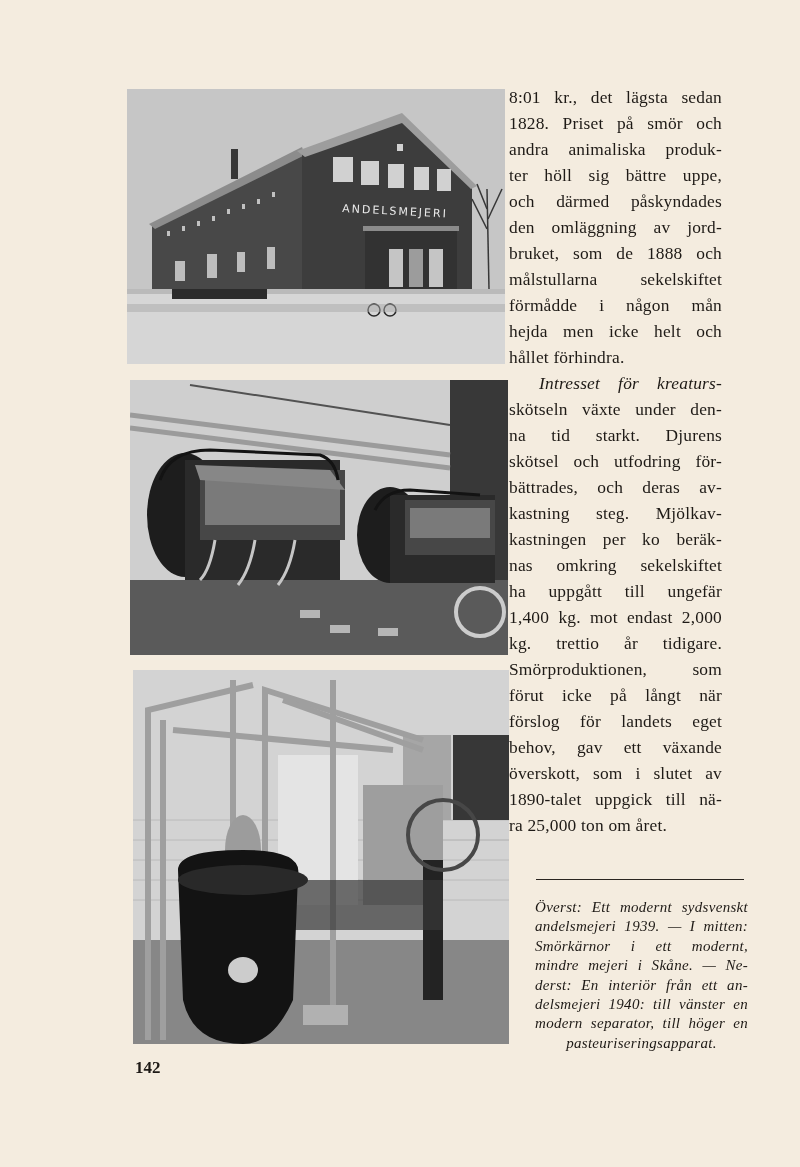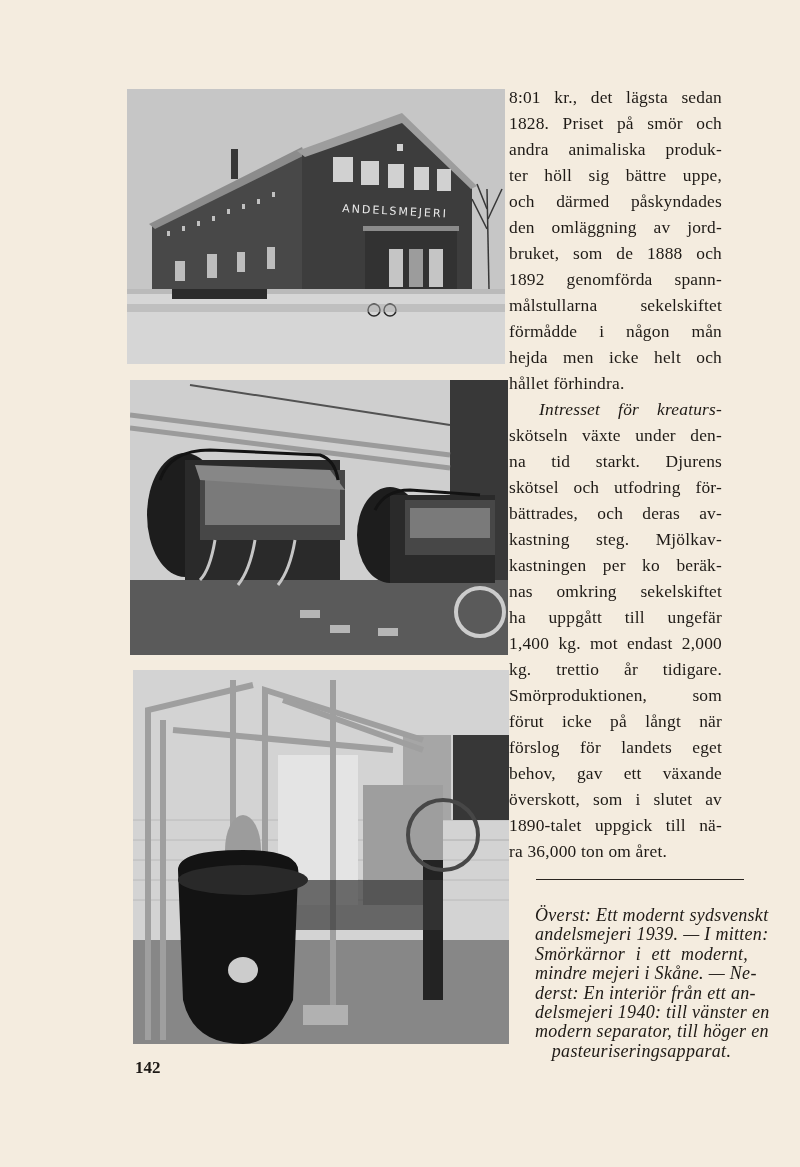--- a/index.html
+++ b/index.html
@@ -30,23 +30,22 @@
   .column .line.last { text-align-last: left; }
   .column .line.indent { padding-left: 30px; font-style: italic; }
 
   .rule {
     position: absolute; left: 536px; top: 879px; width: 208px; height: 0;
     border-top: 1.3px solid #2a2520;
   }
   .caption {
     position: absolute; left: 535px; top: 898px; width: 213px;
     font-family: "Liberation Serif", "DejaVu Serif", serif;
-    font-style: italic; font-size: 18px; line-height: 19.4px;
+    font-style: italic; font-size: 15px; line-height: 19.4px;
     letter-spacing: 0.3px;
-    margin-top: 8px;
   }
   .caption .line { display: block; white-space: nowrap; text-align: justify; text-align-last: justify; }
   .caption .line.center { text-align: left; text-align-last: center; }
 
   .pagenum {
     position: absolute; left: 135px; top: 1058px;
     font-family: "Liberation Serif", "DejaVu Serif", serif;
     font-weight: bold; font-size: 17px;
   }
 </style>
@@ -200,21 +199,20 @@
 </div>
 
 <div class="column">
   <span class="line">8:01 kr., det lägsta sedan</span>
   <span class="line">1828. Priset på smör och</span>
   <span class="line">andra animaliska produk-</span>
   <span class="line">ter höll sig bättre uppe,</span>
   <span class="line">och därmed påskyndades</span>
   <span class="line">den omläggning av jord-</span>
   <span class="line">bruket, som de 1888 och</span>
-  <span class="line">1892 genomförda spann-</span>
   <span class="line">målstullarna sekelskiftet</span>
   <span class="line">förmådde i någon mån</span>
   <span class="line">hejda men icke helt och</span>
   <span class="line last">hållet förhindra.</span>
   <span class="line indent">Intresset för kreaturs-</span>
   <span class="line">skötseln växte under den-</span>
   <span class="line">na tid starkt. Djurens</span>
   <span class="line">skötsel och utfodring för-</span>
   <span class="line">bättrades, och deras av-</span>
   <span class="line">kastning steg. Mjölkav-</span>
@@ -222,21 +220,21 @@
   <span class="line">nas omkring sekelskiftet</span>
   <span class="line">ha uppgått till ungefär</span>
   <span class="line">1,400 kg. mot endast 2,000</span>
   <span class="line">kg. trettio år tidigare.</span>
   <span class="line">Smörproduktionen, som</span>
   <span class="line">förut icke på långt när</span>
   <span class="line">förslog för landets eget</span>
   <span class="line">behov, gav ett växande</span>
   <span class="line">överskott, som i slutet av</span>
   <span class="line">1890-talet uppgick till nä-</span>
-  <span class="line last">ra 36,000 ton om året.</span>
+  <span class="line last">ra 25,000 ton om året.</span>
 </div>
 
 <div class="rule"></div>
 <div class="caption">
   <span class="line">Överst: Ett modernt sydsvenskt</span>
   <span class="line">andelsmejeri 1939. — I mitten:</span>
   <span class="line">Smörkärnor i ett modernt,</span>
   <span class="line">mindre mejeri i Skåne. — Ne-</span>
   <span class="line">derst: En interiör från ett an-</span>
   <span class="line">delsmejeri 1940: till vänster en</span>

